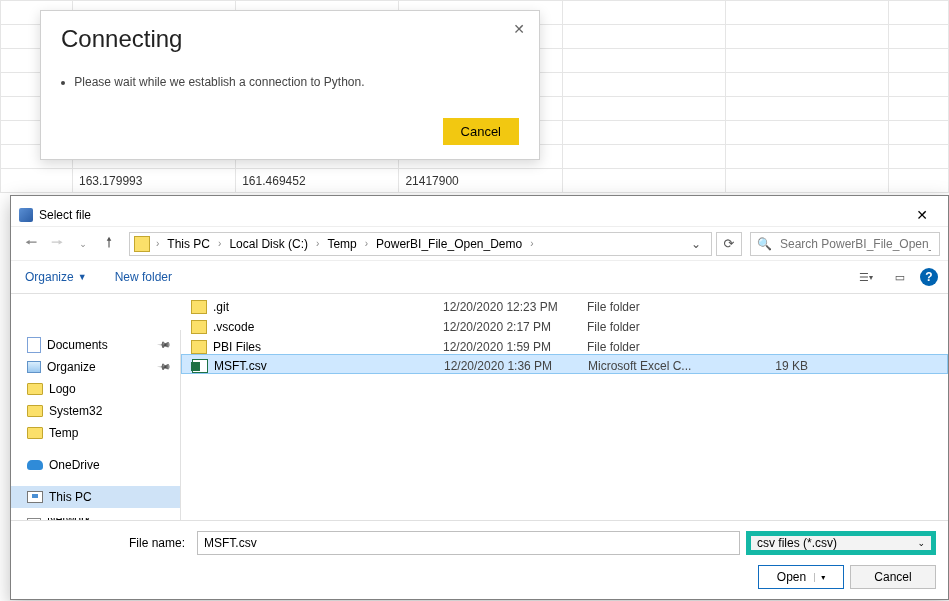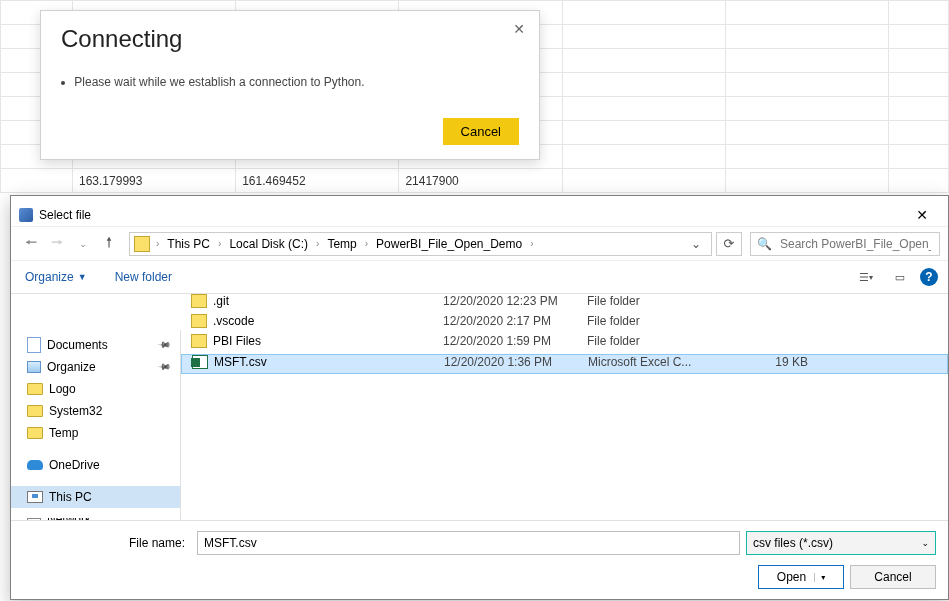--- a/index.html
+++ b/index.html
@@ -260,21 +260,21 @@
     color: #444;
   }
   .col { padding-left: 10px; }
   .col-name { width: 256px; display: flex; align-items: center;}
   .col-name .sortup { margin: 0 auto; font-size: 9px; color: #888;}
   .col-date { width: 144px; }
   .col-type { width: 150px; }
   .col-size { width: 80px; text-align: right; padding-right: 20px; padding-left:0;}
   .list-row {
     height: 20px;
-    display: flex; align-items: flex-start;
+    display: flex; align-items: flex-end;
     font-size: 12px;
     cursor: pointer;
   }
   .list-row.selected {
     background: #cfe8ff;
     border: 1px solid #8cc7f2;
     height: 20px;
   }
   .row-icon {
     width: 16px; height: 14px;
@@ -309,21 +309,21 @@
   .fn-label { width: 168px; text-align: right; padding-right: 6px;}
   .fn-input {
     flex: 1; height: 24px;
     border: 1px solid #bfbfbf;
     padding: 0 6px;
     font-size: 12px;
     outline: none;
   }
   .fn-filter {
     width: 190px; height: 24px;
-    border: 1px solid #14b8a6;
+    border: 5px solid #14b8a6;
     background: #f3f3f3;
     padding: 0 6px;
     font-size: 12px;
     display: flex; align-items: center;
     cursor: pointer;
     gap: 4px;
   }
   .fn-filter .drop { margin-left: auto; font-size: 9px;}
   .btn-row {
     display: flex; justify-content: flex-end;

